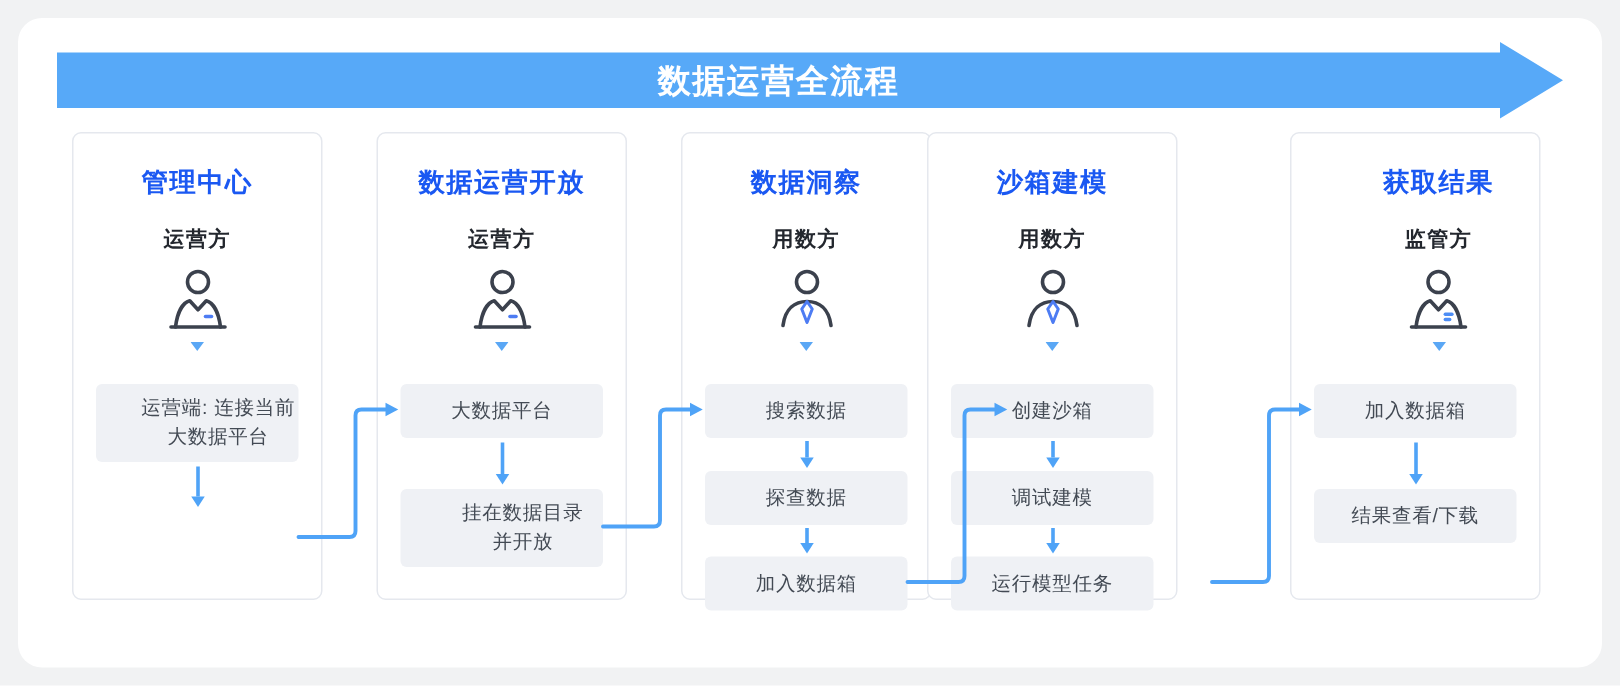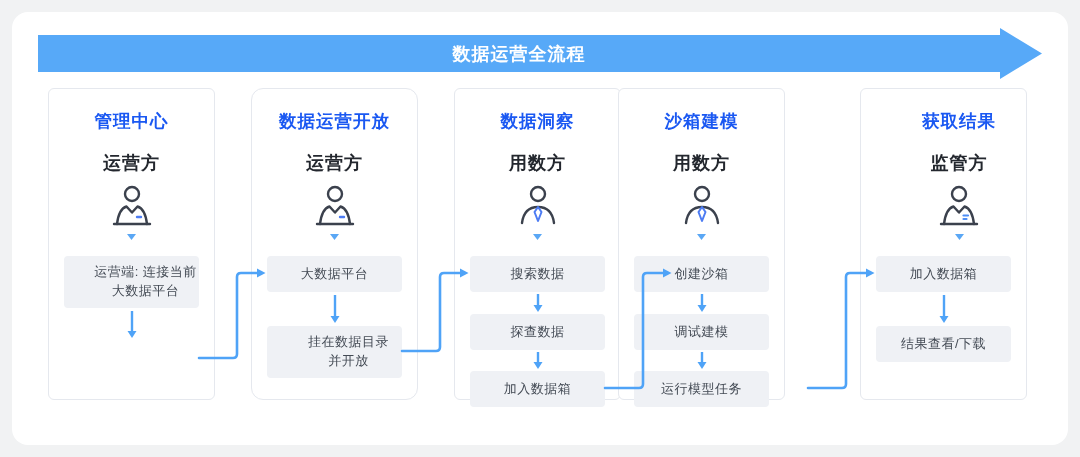--- a/index.html
+++ b/index.html
@@ -13,36 +13,36 @@
   .panel {
     position:absolute; left:12px; top:12px; width:1056px; height:433px;
     background:#ffffff; border-radius:16px;
   }
   
   .banner { position:absolute; left:38px; top:26px; width:1006px; height:56px; }
   .banner svg { position:absolute; left:0; top:0; }
   .banner-label {
     position:absolute; left:0; top:9px; width:962px; height:37px;
     display:flex; align-items:center; justify-content:center;
-    color:#ffffff; font-size:18px; font-weight:bold; letter-spacing:1px;
+    color:#ffffff; font-size:22px; font-weight:bold; letter-spacing:1px;
   }
   
   .card {
     position:absolute; top:88px; width:167px; height:312px;
     background:#ffffff; border:1px solid #e5e8ee; border-radius:6px;
   }
-  .card.c0 { left:48px; }  .card.c1 { left:251px;border-radius:12px; }  .card.c2 { left:454px; }
+  .card.c0 { left:48px; }  .card.c1 { left:251px; }  .card.c2 { left:454px; }
   .card.c3 { left:618px; } .card.c4 { left:860px;padding-left:31px; }
   .card-title {
     margin-top:20px; text-align:center;
     color:#1a58f2; font-size:17.5px; font-weight:bold; letter-spacing:1px;
   }
   .card-role {
     margin-top:18px; text-align:center;
-    color:#23272e; font-size:18px; font-weight:bold; letter-spacing:1px;
+    color:#23272e; font-size:14px; font-weight:bold; letter-spacing:1px;
   }
   .persona { margin-top:9px; display:flex; justify-content:center; }
   .caret { margin-top:4px; display:flex; justify-content:center; }
   
   .steps {
     position:absolute; left:0; top:167px; width:100%;
     display:flex; flex-direction:column; align-items:center;
   }
   .step {
     width:135px; min-height:36px; border-radius:4px;

